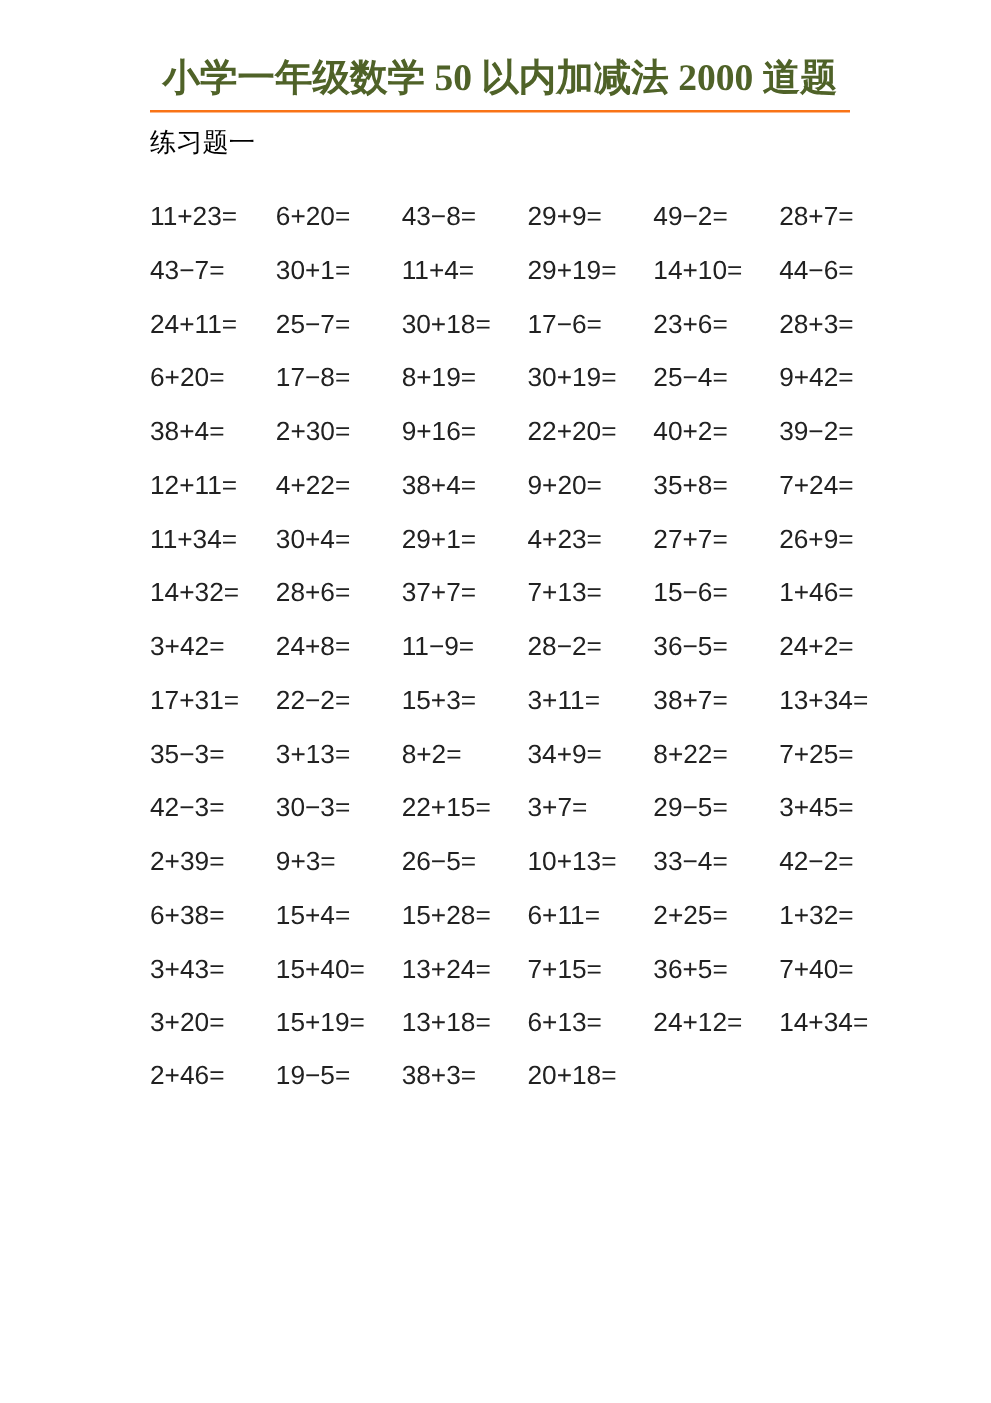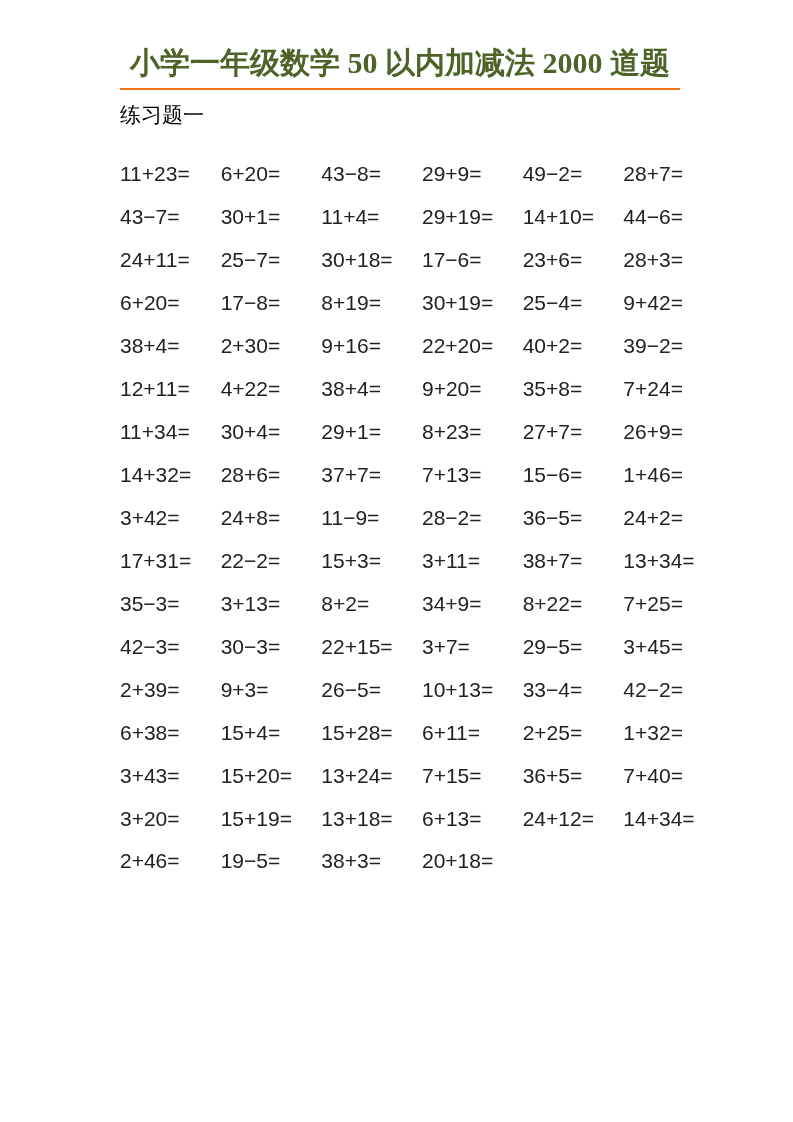--- a/index.html
+++ b/index.html
@@ -97,21 +97,21 @@
       <div class="problem-cell">39−2=</div>
       <div class="problem-cell">12+11=</div>
       <div class="problem-cell">4+22=</div>
       <div class="problem-cell">38+4=</div>
       <div class="problem-cell">9+20=</div>
       <div class="problem-cell">35+8=</div>
       <div class="problem-cell">7+24=</div>
       <div class="problem-cell">11+34=</div>
       <div class="problem-cell">30+4=</div>
       <div class="problem-cell">29+1=</div>
-      <div class="problem-cell">8+23=</div>
+      <div class="problem-cell">4+23=</div>
       <div class="problem-cell">27+7=</div>
       <div class="problem-cell">26+9=</div>
       <div class="problem-cell">14+32=</div>
       <div class="problem-cell">28+6=</div>
       <div class="problem-cell">37+7=</div>
       <div class="problem-cell">7+13=</div>
       <div class="problem-cell">15−6=</div>
       <div class="problem-cell">1+46=</div>
       <div class="problem-cell">3+42=</div>
       <div class="problem-cell">24+8=</div>
@@ -143,21 +143,21 @@
       <div class="problem-cell">10+13=</div>
       <div class="problem-cell">33−4=</div>
       <div class="problem-cell">42−2=</div>
       <div class="problem-cell">6+38=</div>
       <div class="problem-cell">15+4=</div>
       <div class="problem-cell">15+28=</div>
       <div class="problem-cell">6+11=</div>
       <div class="problem-cell">2+25=</div>
       <div class="problem-cell">1+32=</div>
       <div class="problem-cell">3+43=</div>
-      <div class="problem-cell">15+20=</div>
+      <div class="problem-cell">15+40=</div>
       <div class="problem-cell">13+24=</div>
       <div class="problem-cell">7+15=</div>
       <div class="problem-cell">36+5=</div>
       <div class="problem-cell">7+40=</div>
       <div class="problem-cell">3+20=</div>
       <div class="problem-cell">15+19=</div>
       <div class="problem-cell">13+18=</div>
       <div class="problem-cell">6+13=</div>
       <div class="problem-cell">24+12=</div>
       <div class="problem-cell">14+34=</div>

